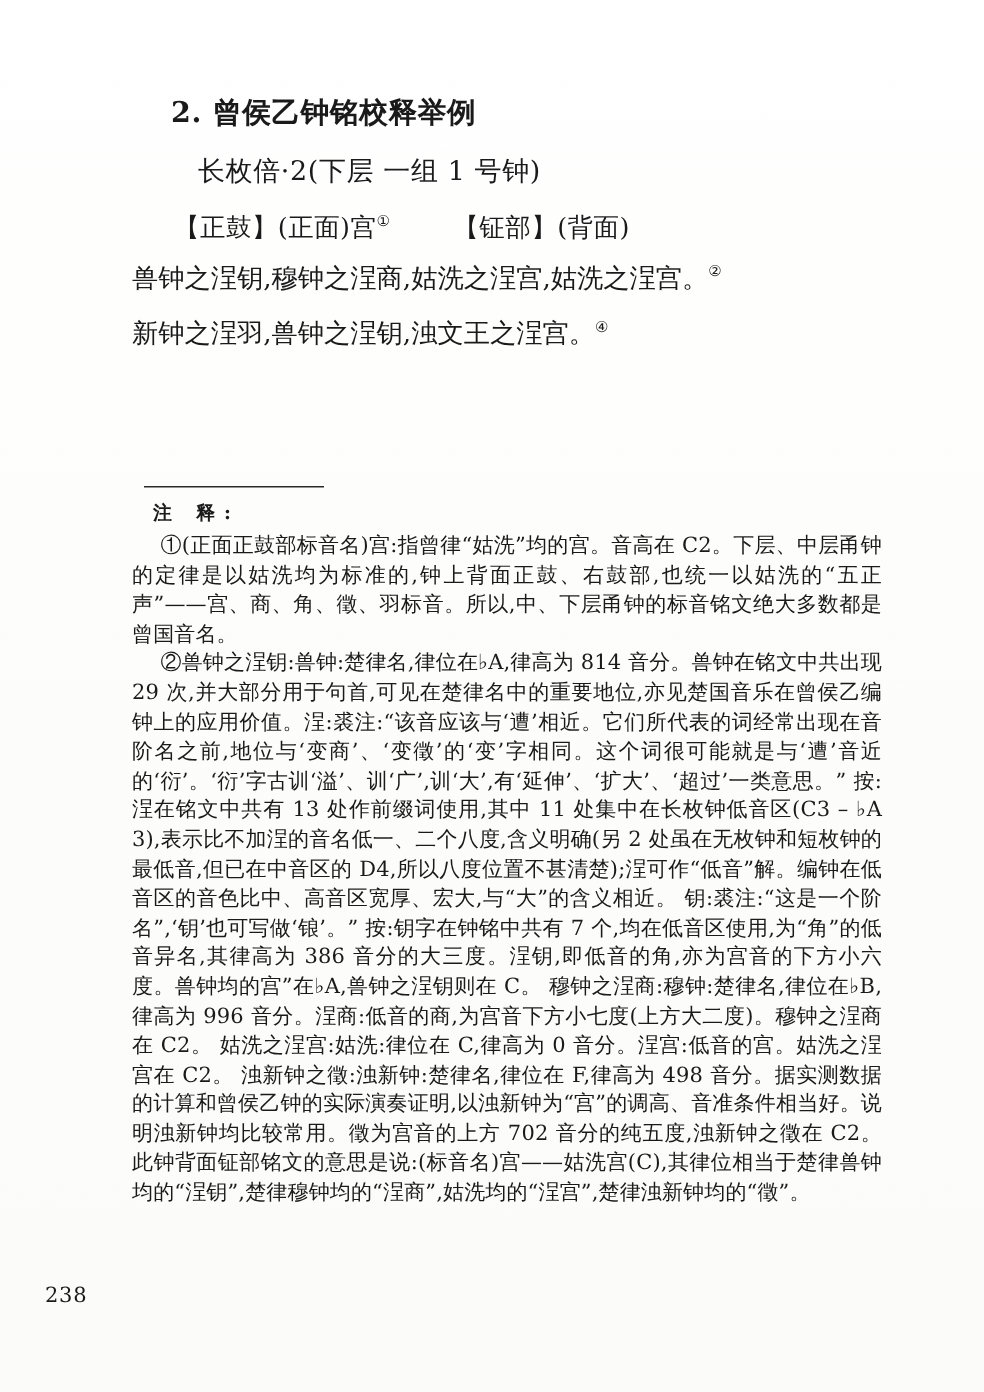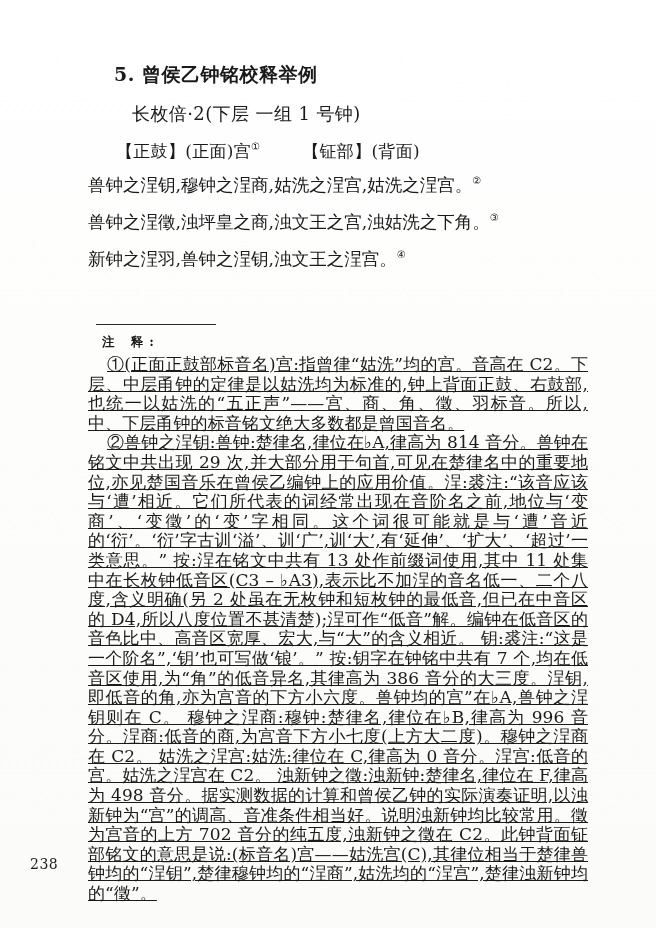--- a/index.html
+++ b/index.html
@@ -101,29 +101,28 @@
     top: 334px;
     width: 500px;
   }
   .notes-title {
     font-size: 12.5px;
     font-weight: bold;
     margin: 0 0 4px 14px;
     letter-spacing: 6px;
   }
   .note-para {
-    font-size: 17px;
+    font-size: 14px;
     line-height: 19.6px;
     text-align: justify;
     text-justify: inter-character;
     margin: 0;
     text-indent: 19px;
     letter-spacing: .1px;
     word-break: break-all;
-    text-decoration: underline;
   }
 
   
   .page-number {
     position: absolute;
     left: 30px;
     top: 856px;
     font-size: 14px;
     font-weight: normal;
     letter-spacing: .5px;
@@ -132,34 +131,31 @@
 </head>
 <body>
 
 <div class="page"></div>
 <div class="scan-noise"></div>
 
 <div class="content">
 
   <div class="body-block">
 
-    <h1 class="heading">5. 曾侯乙钟铭校释举例</h1>
+    <h1 class="heading">2. 曾侯乙钟铭校释举例</h1>
 
     <div class="subheading">长枚倍·2(下层 一组 1 号钟)</div>
 
     <div class="label-line">
       <span>【正鼓】(正面)宫</span><sup class="note-ref">①</sup><span class="gap"></span><span>【钲部】(背面)</span>
     </div>
     <div class="text-line">
       <span>兽钟之浧钥,穆钟之浧商,姑洗之浧宫,姑洗之浧宫。</span><sup class="note-ref">②</sup>
     </div>
 
-    <div class="text-line">
-      <span>兽钟之浧徵,浊坪皇之商,浊文王之宫,浊姑洗之下角。</span><sup class="note-ref">③</sup>
-    </div>
 
     <div class="text-line">
       <span>新钟之浧羽,兽钟之浧钥,浊文王之浧宫。</span><sup class="note-ref">④</sup>
     </div>
 
   </div>
 
   <div class="notes-rule"></div>
 
   <div class="notes-block">

